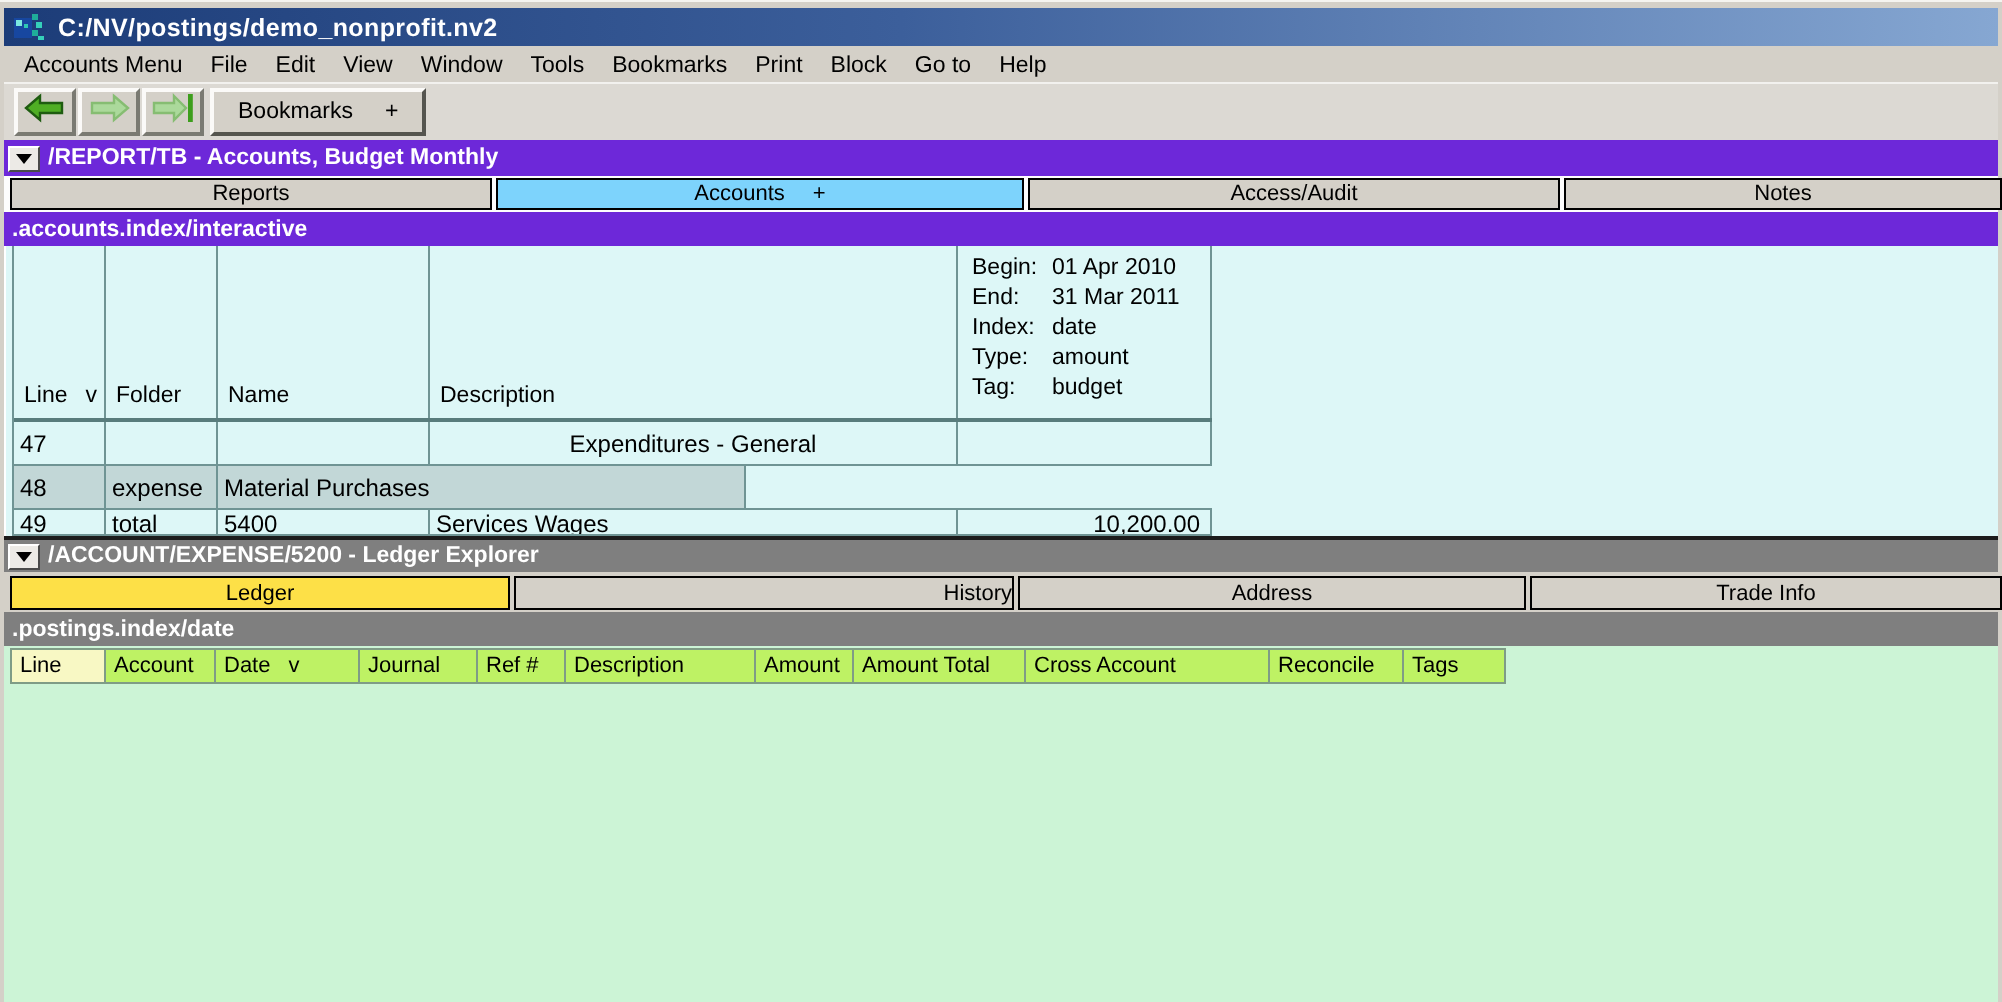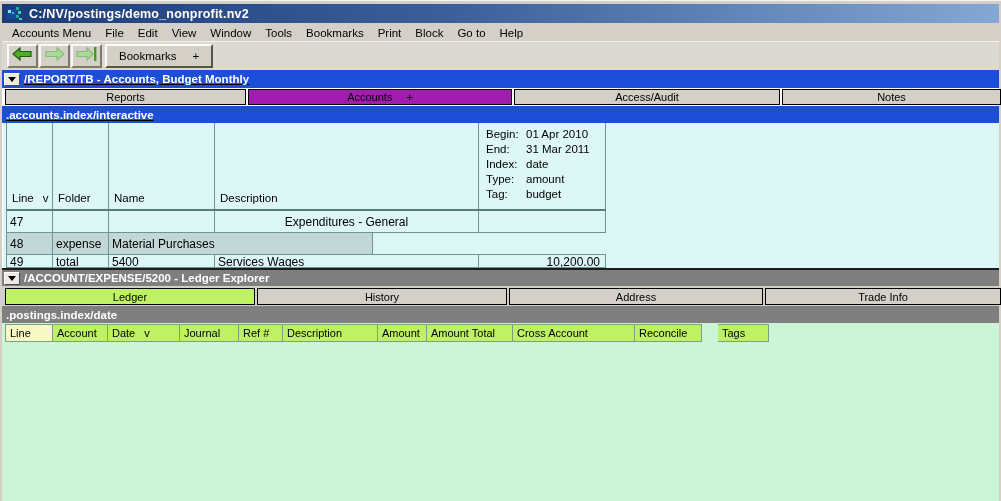--- a/index.html
+++ b/index.html
@@ -46,21 +46,21 @@
     border: 2px solid; border-color: #fbfaf8 #55554f #55554f #fbfaf8;
     display: inline-flex; align-items: center; gap: 16px; font-size: 11.5px;
     font-family: "Liberation Sans", sans-serif;
   }
 
   
   .hbar {
     position: absolute; left: 2px; width: 997px; height: 18px;
     display: flex; align-items: center;
   }
-  .navy { background: #1d4ed8; text-decoration: underline; }
+  .navy { background: #6d28d9; }
   .gray { background: #7f7f7f; }
   .hbar .bar-text { color: #fff; font-weight: bold; font-size: 11.5px; margin-left: 4px; white-space: pre; }
   .drop-btn {
     width: 16px; height: 13px; margin-left: 2px; background: #eceae6;
     border: 1px solid; border-color: #fff #4a4a4a #4a4a4a #fff;
     display: inline-flex; align-items: center; justify-content: center; flex: none;
   }
   .tri { width: 0; height: 0; border-left: 4px solid transparent; border-right: 4px solid transparent; border-top: 5px solid #000; }
 
   .report-bar   { top: 69px;  height: 18px; }
@@ -72,28 +72,28 @@
   .tabrow { position: absolute; left: 2px; width: 997px; }
   .tabrow1 { top: 87px; height: 18px; background: #fdfdfd; }
   .tabrow2 { top: 285px; height: 20px; background: #d4d0c8; }
   .tab {
     position: absolute; height: 16px; border: 1px solid #000; background: #d4d0c8;
     display: flex; align-items: center; justify-content: center;
     font-size: 11px; gap: 14px;
   }
   .tabrow1 .tab { top: 1px; }
   .tabrow2 .tab { top: 2px; height: 17px; }
-  .tab.active-cyan  { background: #a21caf; }
-  .tab.active-green { background: #bef264; }
+  .tab.active-cyan  { background: #7dd3fc; }
+  .tab.active-green { background: #fde047; }
   .t-reports  { left: 3px;   width: 241px; }
   .t-accounts { left: 246px; width: 264px; }
   .t-access   { left: 512px; width: 266px; }
   .t-notes    { left: 780px; width: 219px; }
   .t-ledger   { left: 3px;   width: 250px; }
-  .t-history  { left: 255px; width: 250px; }
+  .t-history  { left: 255px; width: 250px; justify-content: flex-end; }
   .t-address  { left: 507px; width: 254px; }
   .t-trade    { left: 763px; width: 236px; }
 
   
   .accounts-table {
     position: absolute; left: 2px; top: 122px; width: 997px; height: 145px;
     background: #ddf7f7; border-left: 1px solid #fff;
   }
   .a-grid { position: absolute; left: 3px; top: 0; border-left: 1px solid #6f9494; }
   .a-header { display: flex; height: 88px; border-bottom: 2px solid #587c7c; }
@@ -124,21 +124,21 @@
   }
   .p-header { position: absolute; left: 3px; top: 1px; display: flex; height: 18px; font-size: 11px; }
   .p-header .pc {
     border: 1px solid #7f9c86; border-left: none;
     display: flex; align-items: center; padding-left: 4px; gap: 9px;
     background: #bef264; white-space: nowrap; overflow: hidden;
   }
   .p-header .pc:first-child { border-left: 1px solid #7f9c86; background: #f8f8c4; }
   .pc-0 { width: 48px; } .pc-1 { width: 55px; } .pc-2 { width: 72px; } .pc-3 { width: 59px; }
   .pc-4 { width: 44px; } .pc-5 { width: 95px; } .pc-6 { width: 49px; } .pc-7 { width: 86px; }
-  .pc-8 { width: 122px; } .pc-9 { width: 67px; } .pc-10 { width: 51px; margin-left: 16px; }
+  .pc-8 { width: 122px; } .pc-9 { width: 67px; } .pc-10 { width: 51px; }
 </style>
 </head>
 <body>
 
 <div class="app">
 
   <div class="titlebar">
     <span class="app-icon">
       <svg width="16" height="14" viewBox="0 0 16 14">
         <rect x="0" y="2" width="9" height="10" fill="#1747a0"></rect>

